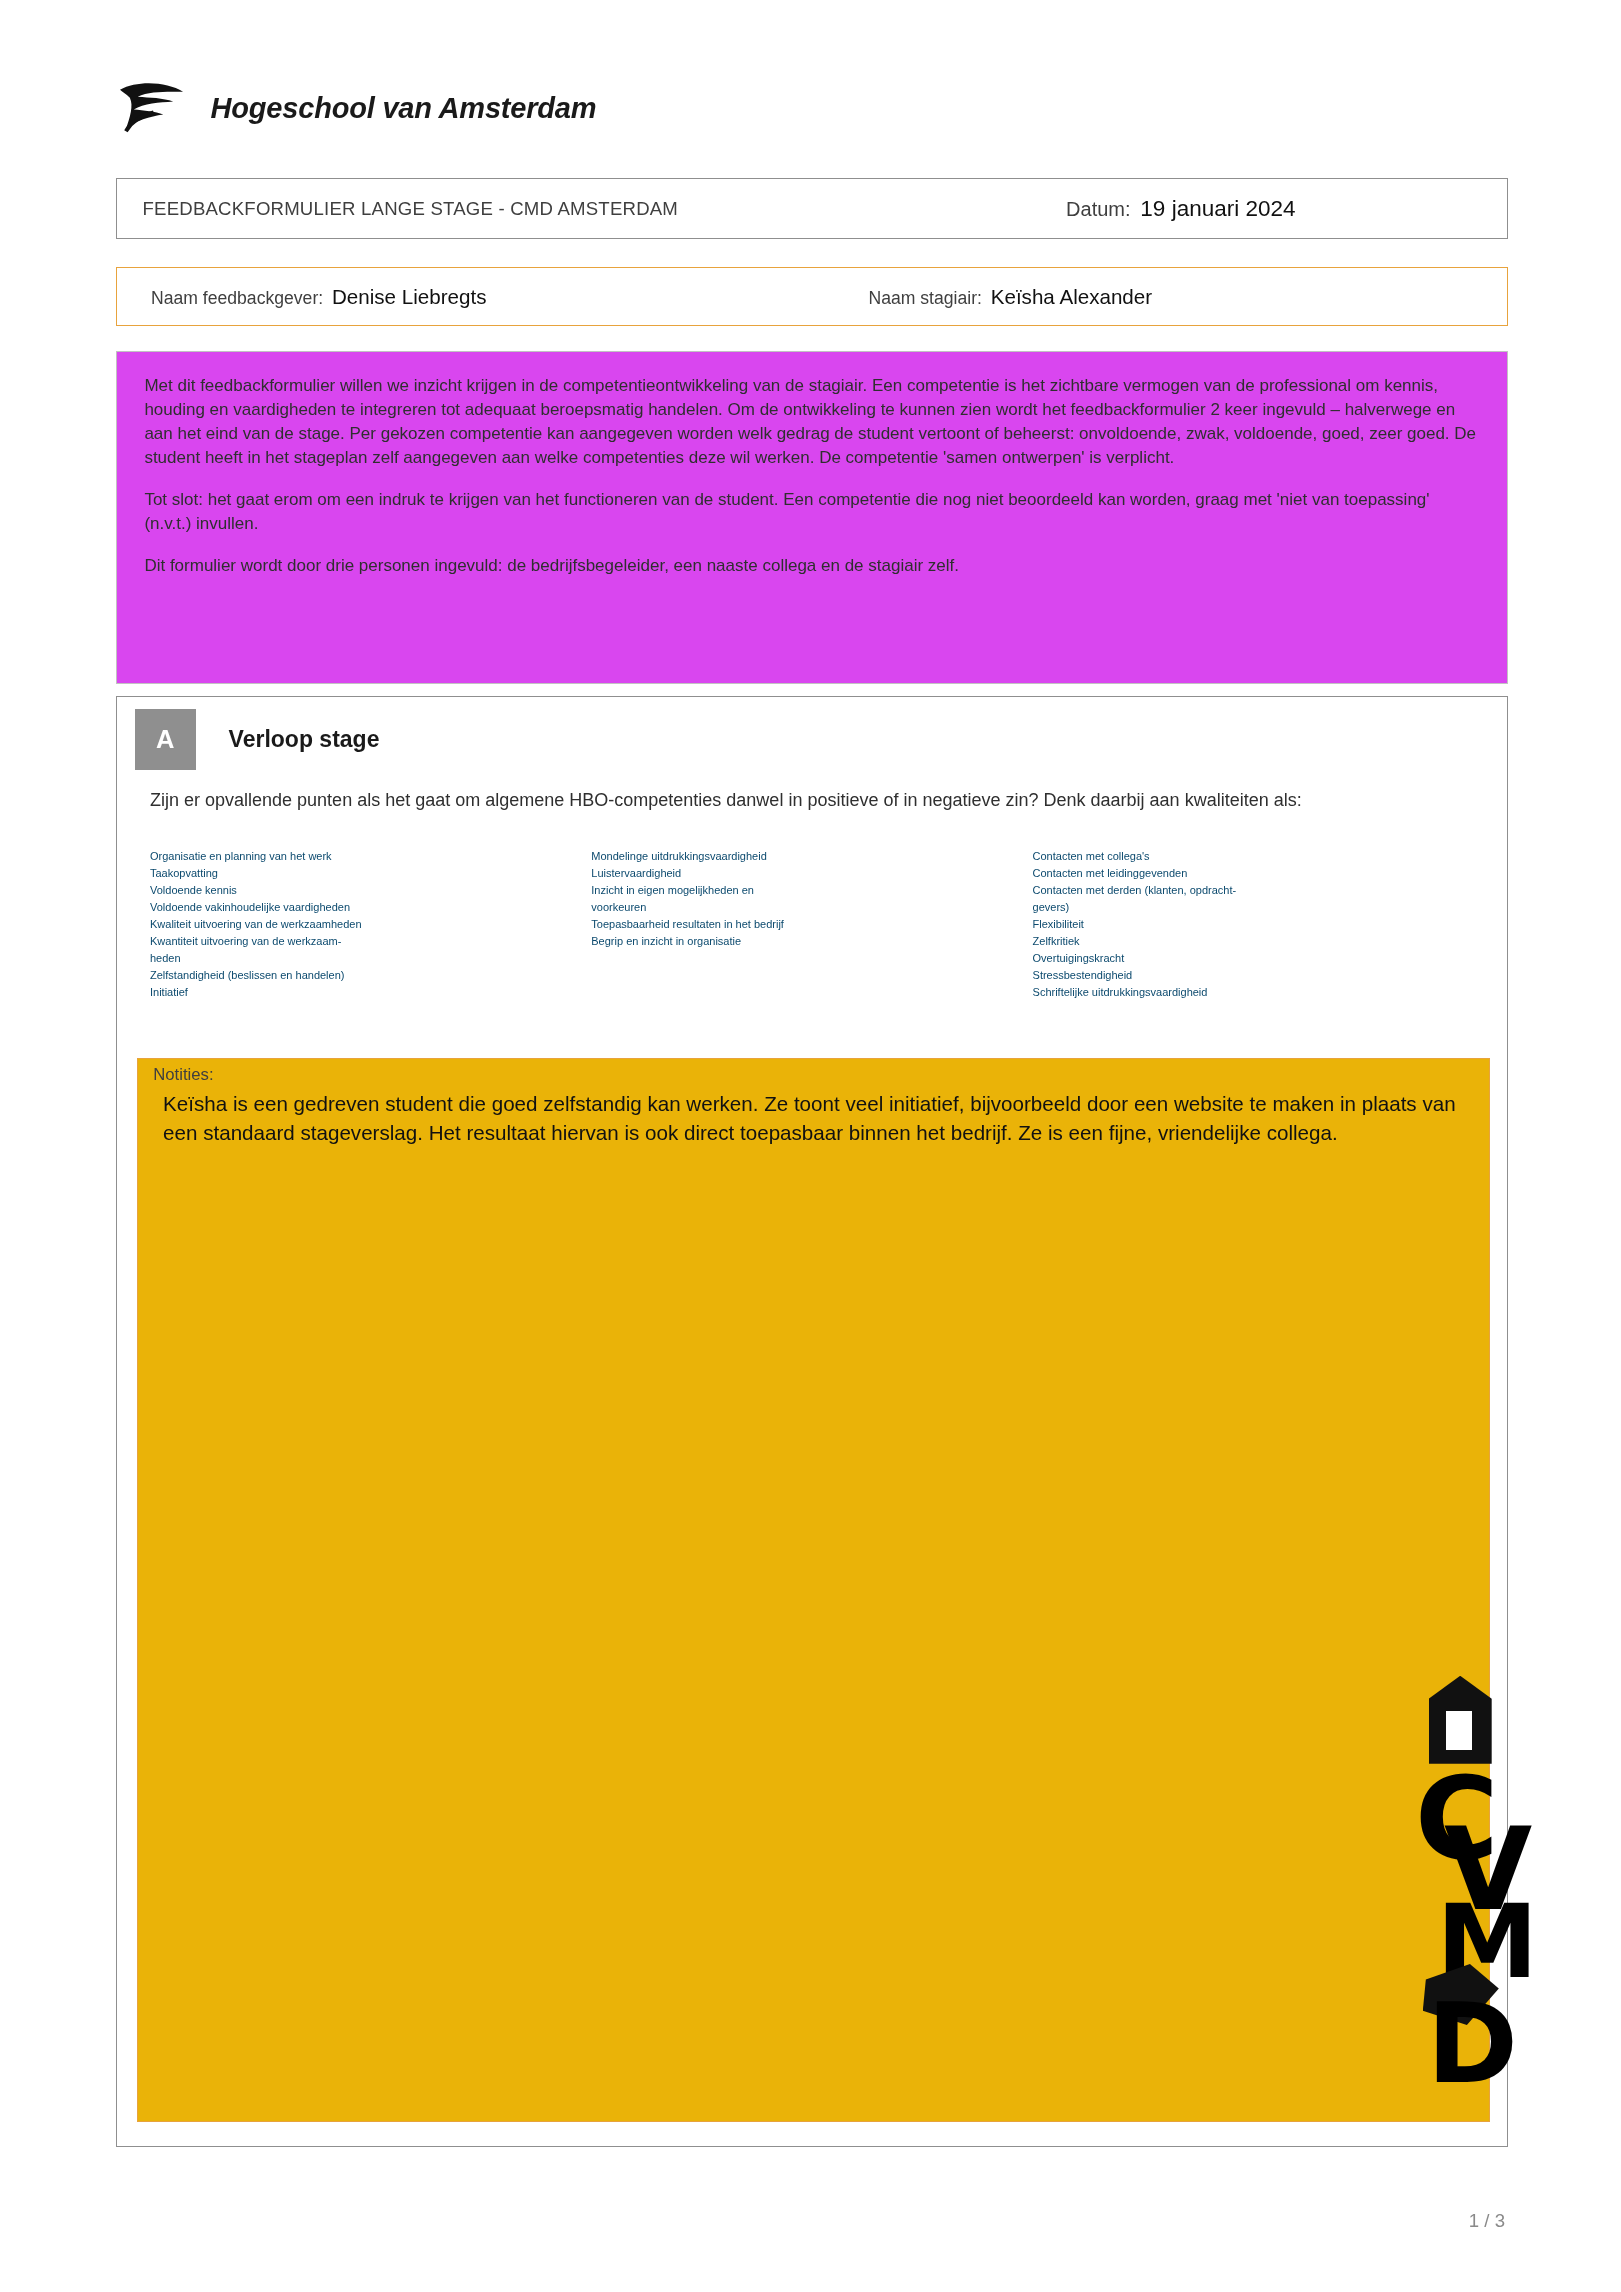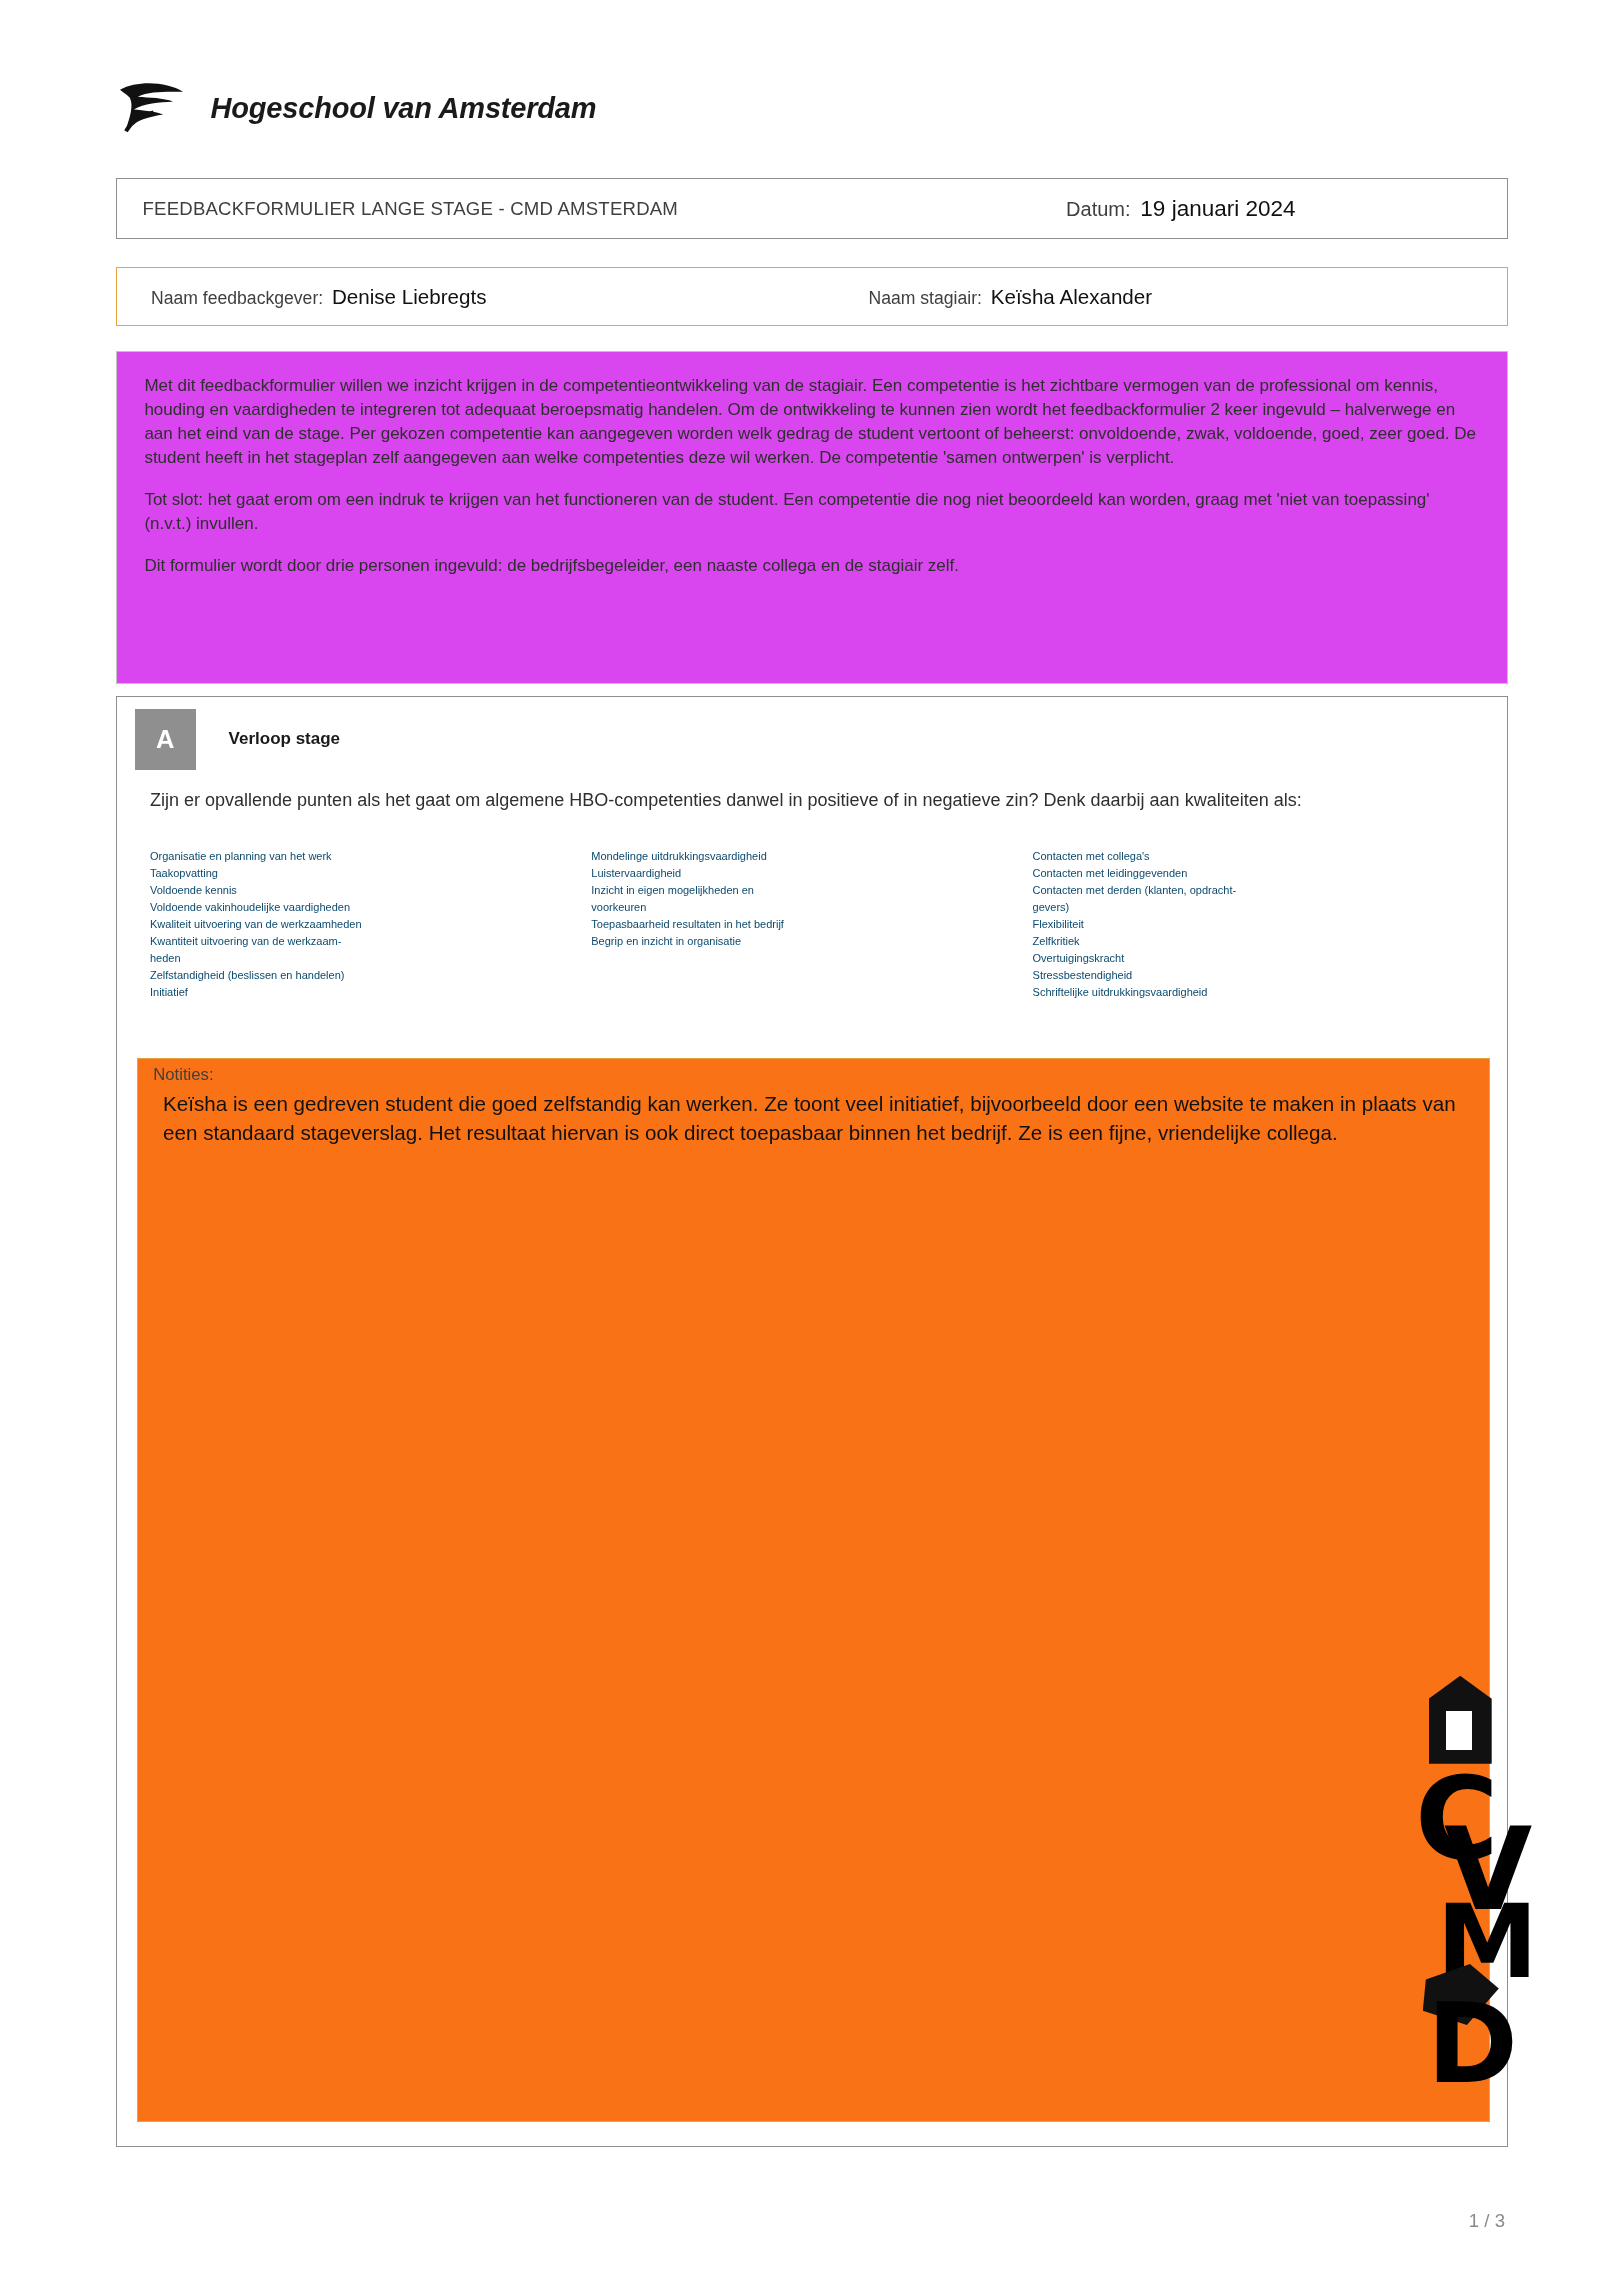--- a/index.html
+++ b/index.html
@@ -127,21 +127,21 @@
     background: #8f8f8f;
     color: #ffffff;
     font-size: 25.5px;
     font-weight: bold;
     display: flex;
     align-items: center;
     justify-content: center;
   }
   .section-title {
     margin-left: 33px;
-    font-size: 17px;
+    font-size: 23px;
     font-weight: bold;
     color: #1a1a1a;
   }
   .section-question {
     padding: 5.9px 33px 0 33px;
     font-size: 18px;
     line-height: 1.45;
     color: #2f2f2f;
     max-width: 1304px;
   }
@@ -160,21 +160,21 @@
   }
 
   
   .notes {
     position: absolute;
     left: 19.6px;
     top: 361px;
     width: 1353px;
     height: 1064px;
     border: 1.5px solid #e8a33d;
-    background: #f97316;
+    background: #eab308;
   }
   .notes-label {
     font-size: 16.7px;
     color: #3f3f3f;
     padding: 5.9px 0 0 15.7px;
   }
   .notes-text {
     padding: 3.9px 27.4px 0 25.5px;
     font-size: 20.6px;
     line-height: 1.42;

